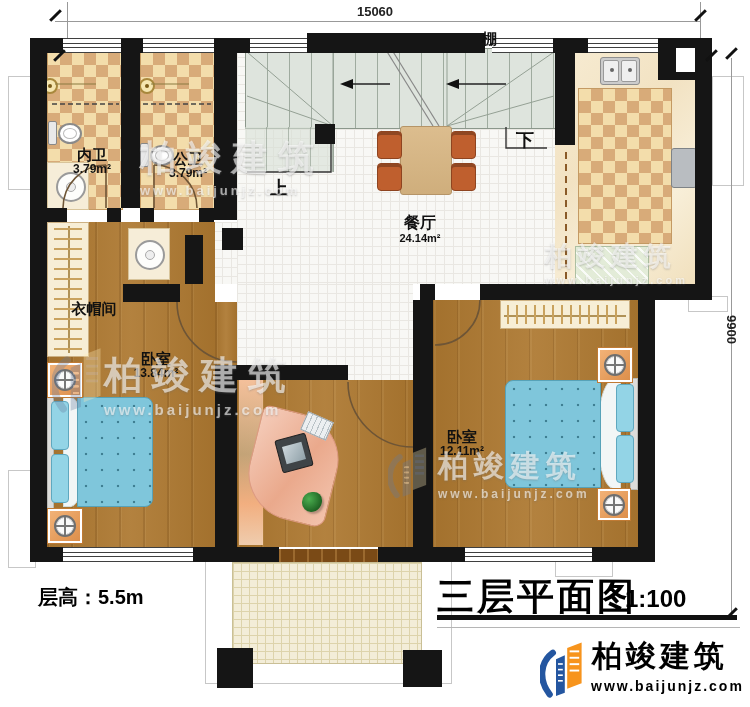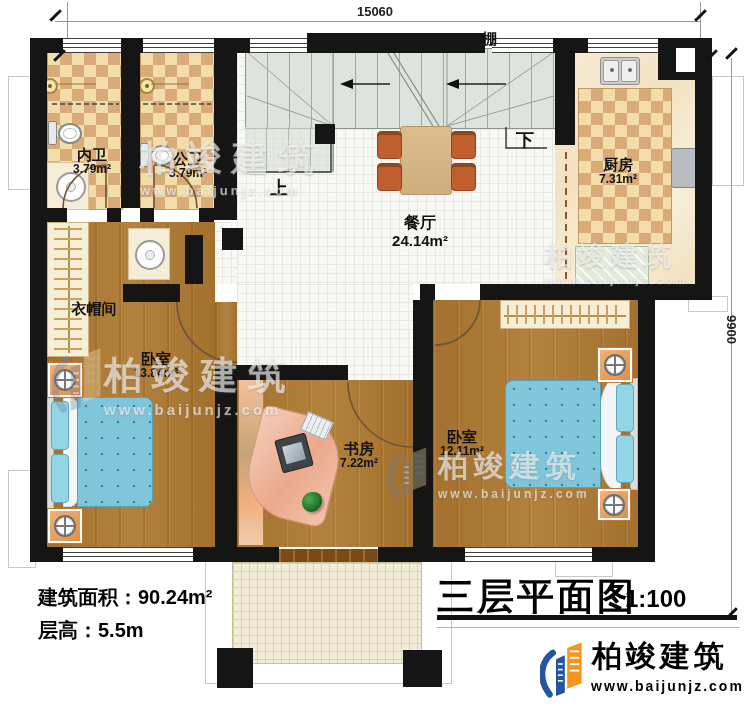--- a/index.html
+++ b/index.html
@@ -303,38 +303,30 @@
   <div class="wall" style="left:403px;top:650px;width:39px;height:37px"></div>
 
   <div class="rlabel" style="left:52px;top:146px;width:80px">
     <div class="rname">内卫</div>
     <div class="rarea">3.79m²</div>
   </div>
   <div class="rlabel" style="left:152px;top:150px;width:72px">
     <div class="rname">公卫</div>
     <div class="rarea">3.79m²</div>
   </div>
-  <div class="rlabel" style="left:582px;top:156px;width:72px">
-    <div class="rname">厨房</div>
-    <div class="rarea">7.31m²</div>
-  </div>
   <div class="rlabel" style="left:374px;top:214px;width:92px">
     <div class="rname" style="font-size:16px">餐厅</div>
-    <div class="rarea" style="font-size:15px">24.14m²</div>
+    <div class="rarea" style="font-size:11px">24.14m²</div>
   </div>
   <div class="rlabel" style="left:52px;top:300px;width:84px">
     <div class="rname">衣帽间</div>
   </div>
   <div class="rlabel" style="left:115px;top:350px;width:82px">
     <div class="rname">卧室</div>
     <div class="rarea">13.84m²</div>
-  </div>
-  <div class="rlabel" style="left:322px;top:440px;width:74px">
-    <div class="rname">书房</div>
-    <div class="rarea">7.22m²</div>
   </div>
   <div class="rlabel" style="left:420px;top:428px;width:84px">
     <div class="rname">卧室</div>
     <div class="rarea">12.11m²</div>
   </div>
 
   <div class="srlabel" style="left:270px;top:176px">上</div>
   <div class="srlabel" style="left:516px;top:128px">下</div>
   <div class="srlabel" style="left:482px;top:30px;font-size:15px">棚</div>
 
@@ -368,21 +360,20 @@
   <div class="tick" style="left:693px;top:14px"></div>
   <div class="tick" style="left:52px;top:54px"></div>
   <div class="tick" style="left:704px;top:54px"></div>
   <div class="dimtxt" style="left:338px;top:4px;width:74px">15060</div>
   <div class="dimline" style="left:731px;top:58px;width:1px;height:560px"></div>
   <div class="tick" style="left:724px;top:52px"></div>
   <div class="tick" style="left:724px;top:612px"></div>
   <div class="dimtxt" style="left:706px;top:322px;width:50px;transform:rotate(90deg)">9900</div>
 
   <div class="info">
-    <div><span>建筑面积：</span><span>90.24m²</span></div>
     <div><span>层高：</span><span>5.5m</span></div>
   </div>
 
   <div class="ptitle" style="left:437px;top:572px;font-size:37px;letter-spacing:3px">三层平面图</div>
   <div class="ptitle" style="left:625px;top:585px;font-size:24px">1:100</div>
   <div class="abs" style="left:437px;top:615px;width:300px;height:5px;background:#111"></div>
   <div class="abs" style="left:437px;top:627px;width:303px;height:1px;background:#b5b5b5"></div>
 
   <svg class="abs" style="left:540px;top:638px" width="48" height="60">
       <use href="#blogo"></use>

